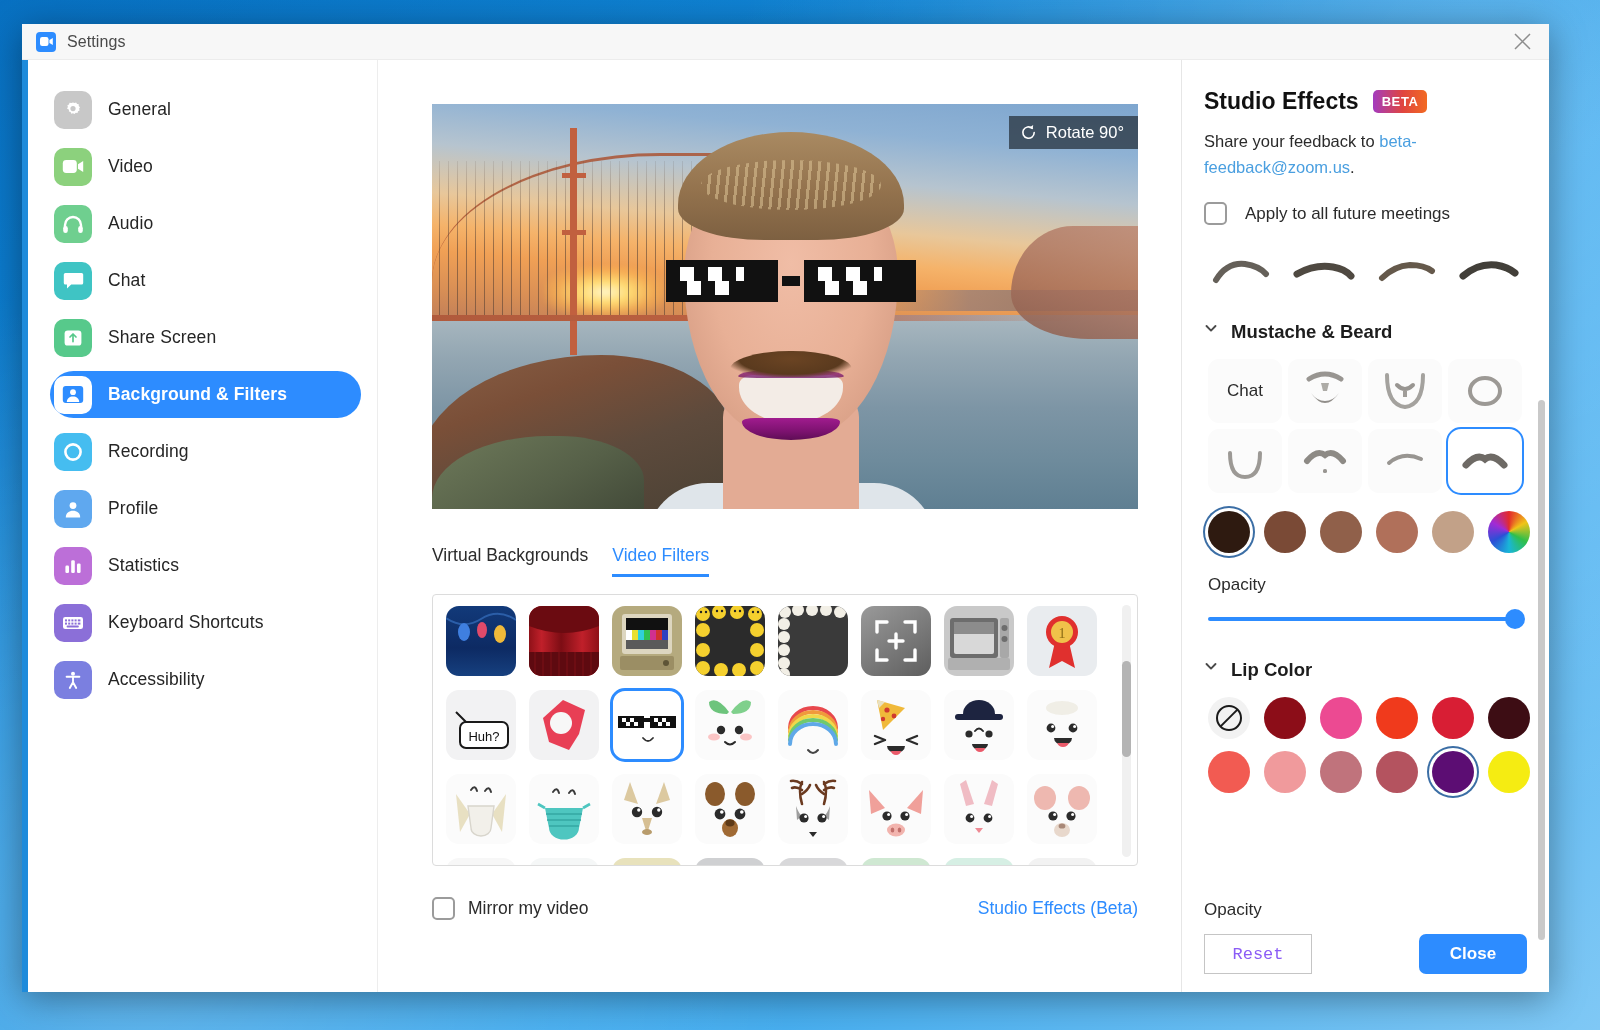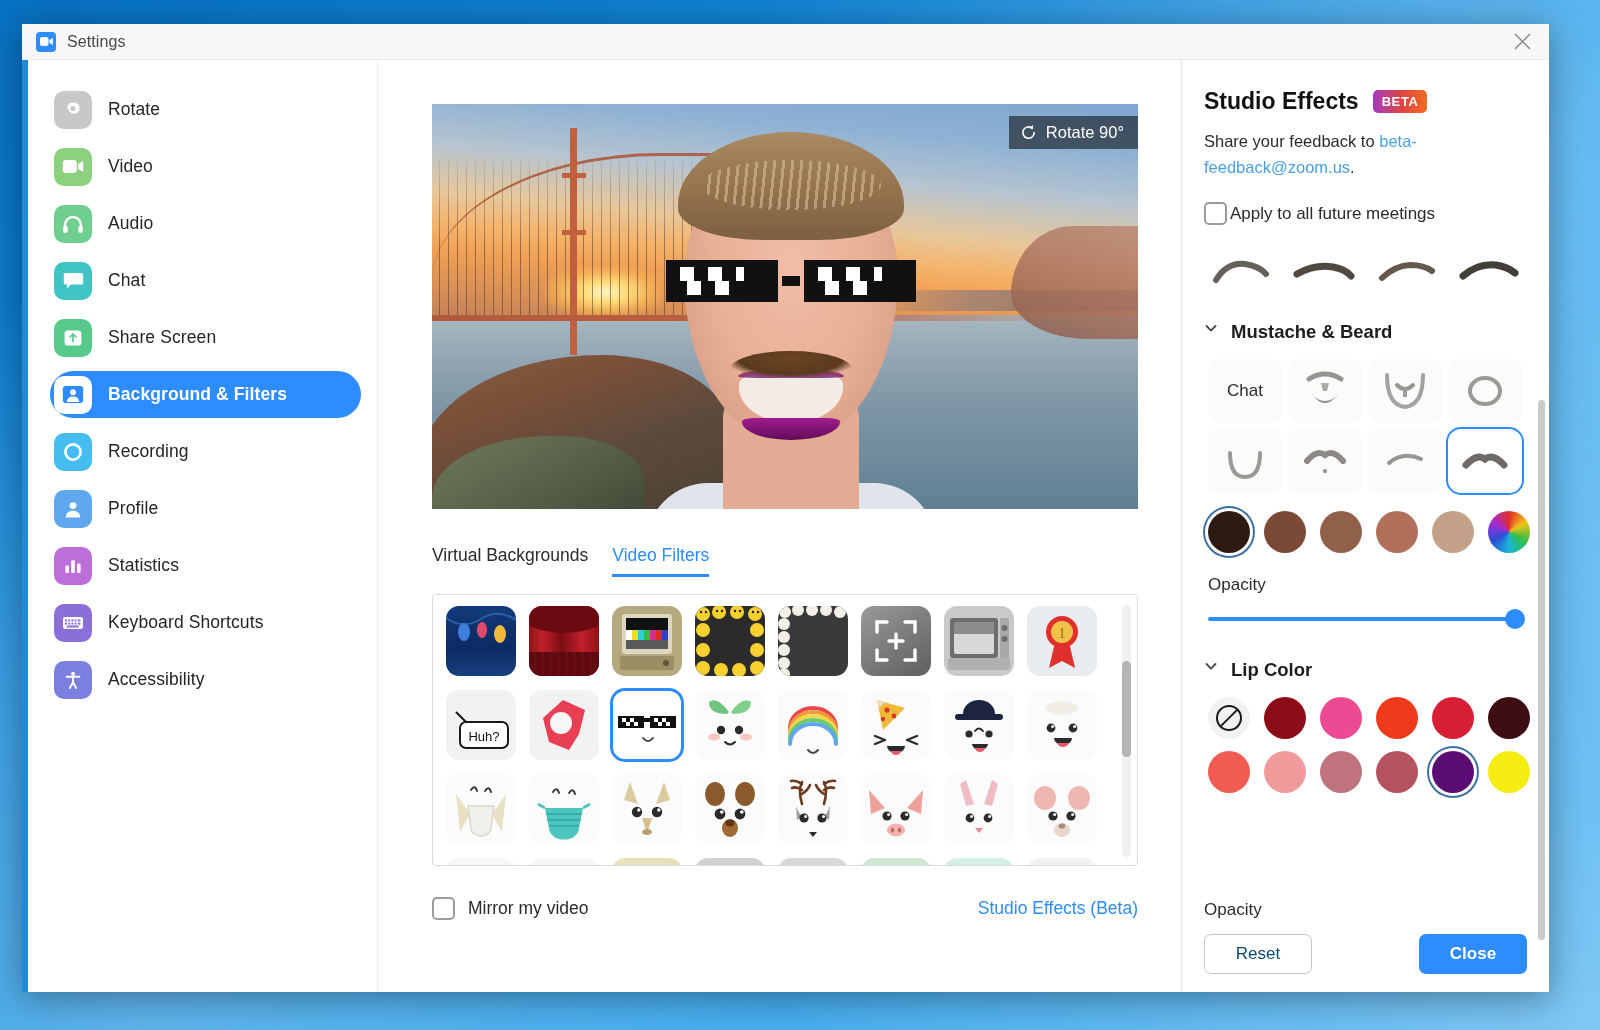--- a/index.html
+++ b/index.html
@@ -349,21 +349,21 @@
     padding: 4px 9px; border-radius: 5px;
     background: linear-gradient(90deg, #a33bbf 0%, #e0453f 55%, #f26a22 100%);
     letter-spacing: 0.6px;
   }
   .feedback {
     margin-top: 14px;
     font-size: 16.5px; color: #2b2b2b; line-height: 1.55;
   }
   .feedback a { color: #4a9fe0; text-decoration: none; cursor: pointer; }
   .apply-row {
-    display: flex; align-items: center; gap: 3px;
+    display: flex; align-items: center; gap: 18px;
     margin-top: 22px; cursor: pointer;
   }
   .apply-label { font-size: 17px; color: #2b2b2b; }
 
   .brow-row {
     display: flex; align-items: center; justify-content: space-between;
     margin-top: 26px; padding: 0 4px;
   }
   .brow-cell { width: 68px; height: 40px; display:flex; align-items:center; justify-content:center; cursor: pointer; }
 
@@ -433,23 +433,23 @@
     gap: 12px 14px; margin-top: 16px; padding-left: 4px;
     justify-content: start;
   }
 
   .studio-footer {
     position: absolute; left: 22px; right: 22px; bottom: 18px;
     display: flex; align-items: center; justify-content: space-between;
   }
   .btn-reset {
     min-width: 108px; height: 40px;
-    border: 1px solid #c5c5c5; border-radius: 7px;
-    background: #fff; color: #0c4a6e;
-    font-size: 17px; font-family: Liberation Sans, sans-serif;
+    border: 1px solid #c5c5c5; border-radius: 0;
+    background: #fff; color: #8b5cf6;
+    font-size: 17px; font-family: Liberation Mono, monospace;
     cursor: pointer;
   }
   .btn-close {
     min-width: 108px; height: 40px;
     border: none; border-radius: 7px;
     background: #2d8cff; color: #fff;
     font-size: 17px; font-weight: bold; font-family: inherit;
     cursor: pointer;
   }
   .footer-opacity {
@@ -491,21 +491,21 @@
 
     <nav class="sidebar">
 
       <div class="nav-item">
         <span class="nav-icon" style="background:#c8c8c8">
           <svg width="20" height="20" viewBox="0 0 20 20">
               <path d="M10 2.4l1.5.6 1.6-.5 1 1.5 1.7.3-.1 1.8 1.3 1.2-.9 1.5.5 1.7-1.6.7-.5 1.7-1.8-.1-1.2 1.3-1.5-.9-1.7.5-.7-1.6-1.7-.5.1-1.8L4 8.4l.9-1.5L4.4 5.2 6 4.5l.5-1.7 1.8.1z" fill="#fff"></path>
               <circle cx="10" cy="8.6" r="2.6" fill="#c8c8c8"></circle>
             </svg>
         </span>
-        <span class="nav-label">Rotate</span>
+        <span class="nav-label">General</span>
       </div>
 
       <div class="nav-item">
         <span class="nav-icon" style="background:#8cd17d">
           <svg width="22" height="15" viewBox="0 0 22 15">
               <rect x="0.8" y="1" width="14" height="13" rx="3.4" fill="#fff"></rect>
               <path d="M16 5.2 L21.2 2 v11 L16 9.8 Z" fill="#fff"></path>
             </svg>
         </span>
         <span class="nav-label">Video</span>

